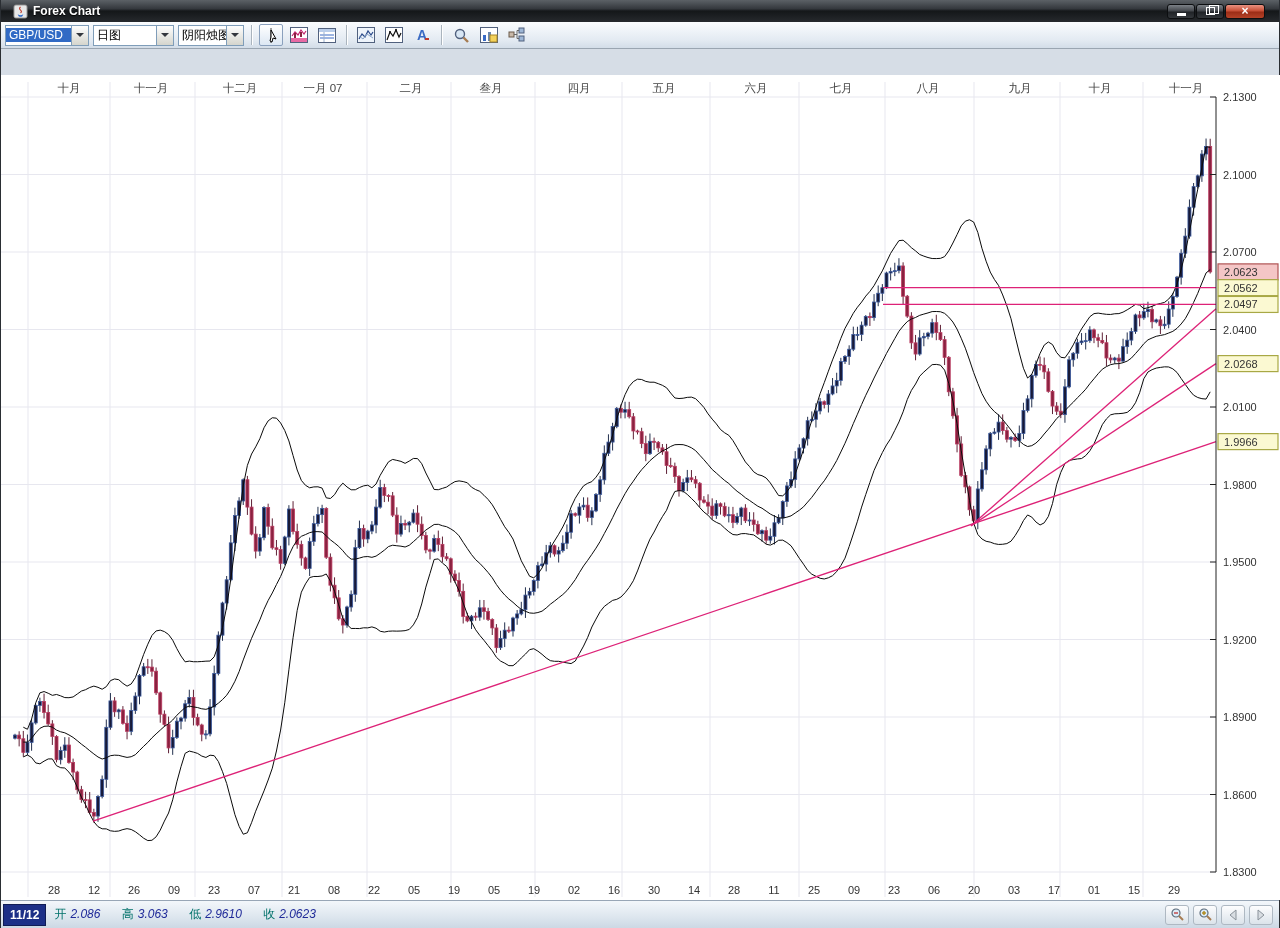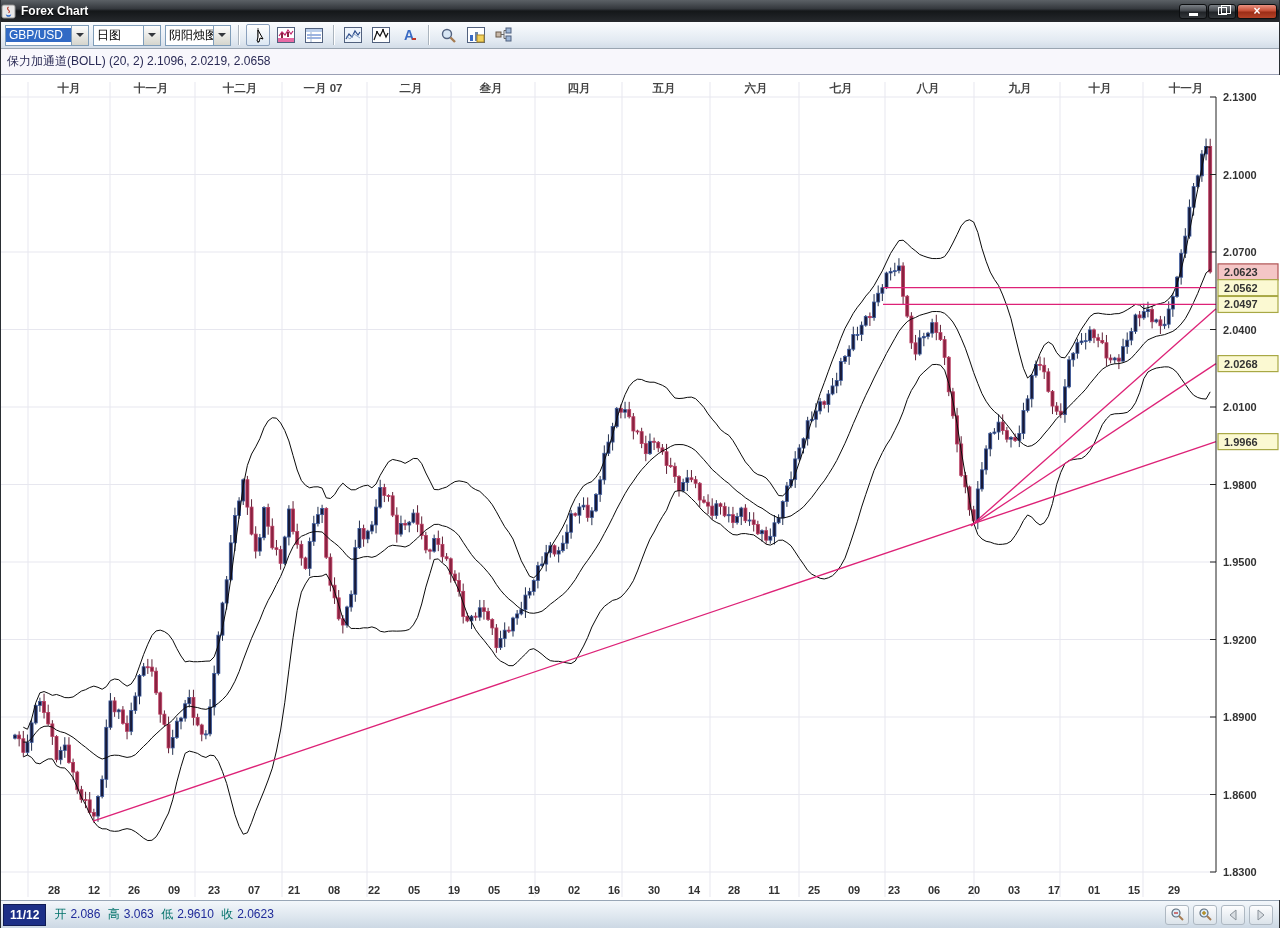--- a/index.html
+++ b/index.html
@@ -3,21 +3,21 @@
 <meta charset="utf-8">
 <style>
   * { box-sizing: border-box; margin: 0; padding: 0; }
   html,body { width:1280px; height:928px; overflow:hidden;
     font-family:"Liberation Sans","DejaVu Sans",sans-serif; background:#d6dde6; }
   .window { position:relative; width:1280px; height:928px; border-left:1px solid #2a2e33; border-right:1px solid #2a2e33; }
 
   
   .titlebar { position:absolute; left:0; top:0; width:100%; height:22px;
     background:linear-gradient(180deg,#5c6166 0%,#34383d 40%,#141719 50%,#26292d 100%);
-    display:flex; align-items:center; padding:0 0; }
+    display:flex; align-items:center; padding:0 12px; }
   .titlebar .app-icon { width:15px; height:15px; margin-right:5px; }
   .titlebar .title { color:#fff; font-size:12px; font-weight:bold; text-shadow:0 1px 1px #000; flex:1; }
   .winbtns { display:flex; gap:1px; align-items:center; padding-right:2px; }
   .winbtn { width:28px; height:15px; border:1px solid #0c0e10; border-radius:3px;
     background:linear-gradient(180deg,#7c8187 0%,#44484d 45%,#202327 55%,#33373b 100%);
     display:flex; align-items:center; justify-content:center; color:#fff; font-size:10px; line-height:10px; cursor:default; }
   .winbtn.close { width:40px; background:linear-gradient(180deg,#e89181 0%,#c64f36 45%,#9c2d17 55%,#b44227 100%); font-weight:bold; font-size:12px; }
   .glyph-min { display:block; width:9px; height:3px; background:#fff; margin-top:6px; }
   .glyph-restore { display:block; width:9px; height:8px; border:1px solid #fff; position:relative; background:transparent; }
   .glyph-restore:before { content:""; position:absolute; left:2px; top:-3px; width:8px; height:7px; border:1px solid #fff; }
@@ -35,31 +35,31 @@
   .tb-sep { width:1px; height:20px; background:#aab4be; margin:0 3px; box-shadow:1px 0 0 #fff; }
   .tbtn { width:24px; height:22px; display:flex; align-items:center; justify-content:center; border:1px solid transparent; }
   .tbtn.active { border:1px solid #8aa0bd; background:linear-gradient(180deg,#ffffff,#dce7f3); border-radius:2px; }
 
   
   .indbar { position:absolute; left:0; top:49px; width:100%; height:26px; background:#f8f7fc;
     border-bottom:1px solid #9aa0b4; display:flex; align-items:center; padding:0 6px; }
   .indbar .txt { font-size:12px; color:#2a2a55; }
 
   
-  .chartwrap { position:absolute; left:0; top:75px; width:1280px; height:825px; background:#fff;font-weight:bold; }
+  .chartwrap { position:absolute; left:0; top:75px; width:1280px; height:825px; background:#fff; }
   svg text { font-family:"Liberation Sans","DejaVu Sans",sans-serif; }
 
   
   .statusbar { position:absolute; left:0; top:900px; width:100%; height:28px;
     background:linear-gradient(180deg,#f3f7fb 0%,#dde6ee 60%,#ccd8e4 100%);
     border-top:1px solid #98a6b6; display:flex; align-items:center; padding:0 2px; font-size:12px; }
   .datebox { background:#1c2f87; color:#fff; font-weight:bold; padding:3px 6px; margin-right:8px; border:1px solid #101c55; }
   .ohlc span { margin-right:4px; }
   .ohlc .lbl { color:#00716a; }
-  .ohlc .val { color:#1f2a99; margin-right:4px; }
+  .ohlc .val { color:#1f2a99; margin-right:18px;font-style:italic; }
   .sb-spacer { flex:1; }
   .sbtn { width:24px; height:20px; display:flex; align-items:center; justify-content:center; margin-right:4px;
     border:1px solid #aeb8c2; border-radius:3px; background:linear-gradient(180deg,#fdfdfe,#dbe3ea); }
 </style>
 </head>
 <body>
 
 <div class="window">
 
   <div class="titlebar">
@@ -82,21 +82,21 @@
     </div>
   </div>
 
   <div class="toolbar">
     <div class="combo" style="width:84px">
       <span class="combo-text sel">GBP/USD</span>
       <span class="combo-btn">
           <span class="arrow-down"></span>
         </span>
     </div>
-    <div class="combo" style="width:68px">
+    <div class="combo" style="width:81px">
       <span class="combo-text">日图</span>
       <span class="combo-btn">
           <span class="arrow-down"></span>
         </span>
     </div>
     <div class="combo" style="width:66px">
       <span class="combo-text">阴阳烛图</span>
       <span class="combo-btn">
           <span class="arrow-down"></span>
         </span>
@@ -172,23 +172,20 @@
     <div class="tbtn">
       <svg width="18" height="16" viewBox="0 0 18 16">
         <rect x="1" y="5" width="5" height="5" fill="#c8b8a8" stroke="#6a5a4a"></rect>
         <rect x="11" y="1" width="5" height="5" fill="#9db6d6" stroke="#51617e"></rect>
         <rect x="11" y="9" width="5" height="5" fill="#9db6d6" stroke="#51617e"></rect>
         <path d="M6 7.5 h3 M9 3.5 v8 M9 3.5 h2 M9 11.5 h2" stroke="#666" fill="none"></path>
       </svg>
     </div>
   </div>
 
-  <div class="indbar">
-    <span class="txt">保力加通道(BOLL) (20, 2) 2.1096, 2.0219, 2.0658</span>
-  </div>
 
   <div class="chartwrap">
     <svg id="chart-svg" width="1280" height="825" viewBox="0 0 1280 825">
         <g>
           <line x1="0" y1="22" x2="1215" y2="22" stroke="#e7e7ef" stroke-width="1"></line>
           <line x1="0" y1="99.49999999999955" x2="1215" y2="99.49999999999955" stroke="#e7e7ef" stroke-width="1"></line>
           <line x1="0" y1="176.9999999999991" x2="1215" y2="176.9999999999991" stroke="#e7e7ef" stroke-width="1"></line>
           <line x1="0" y1="254.4999999999986" x2="1215" y2="254.4999999999986" stroke="#e7e7ef" stroke-width="1"></line>
           <line x1="0" y1="331.9999999999982" x2="1215" y2="331.9999999999982" stroke="#e7e7ef" stroke-width="1"></line>
           <line x1="0" y1="409.4999999999983" x2="1215" y2="409.4999999999983" stroke="#e7e7ef" stroke-width="1"></line>

